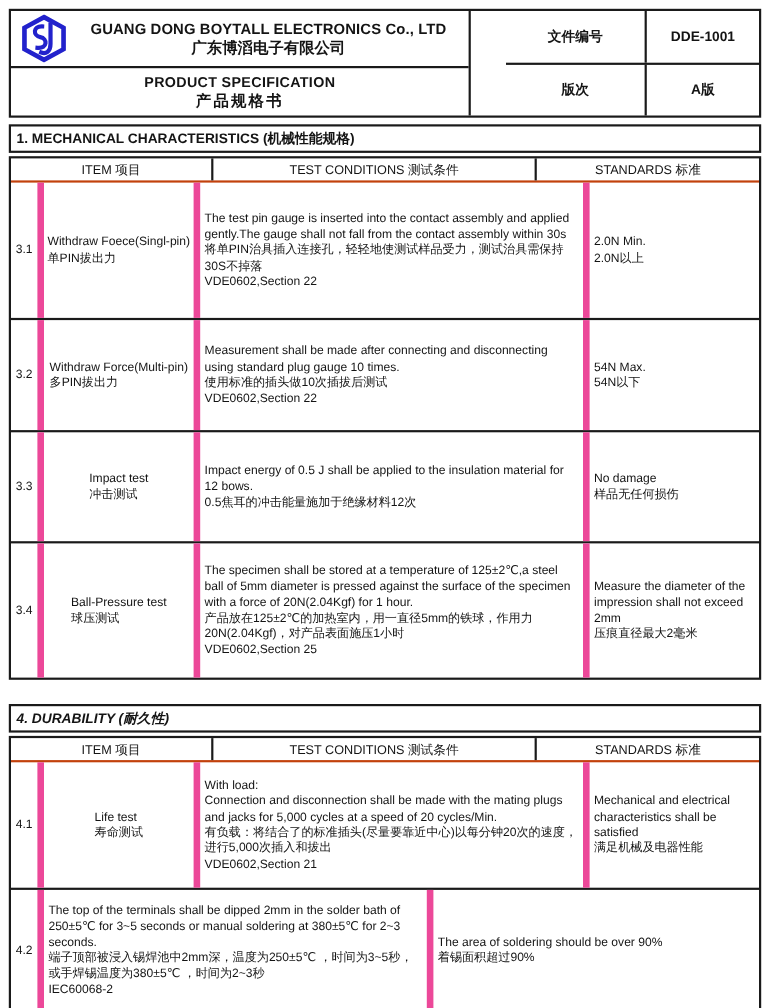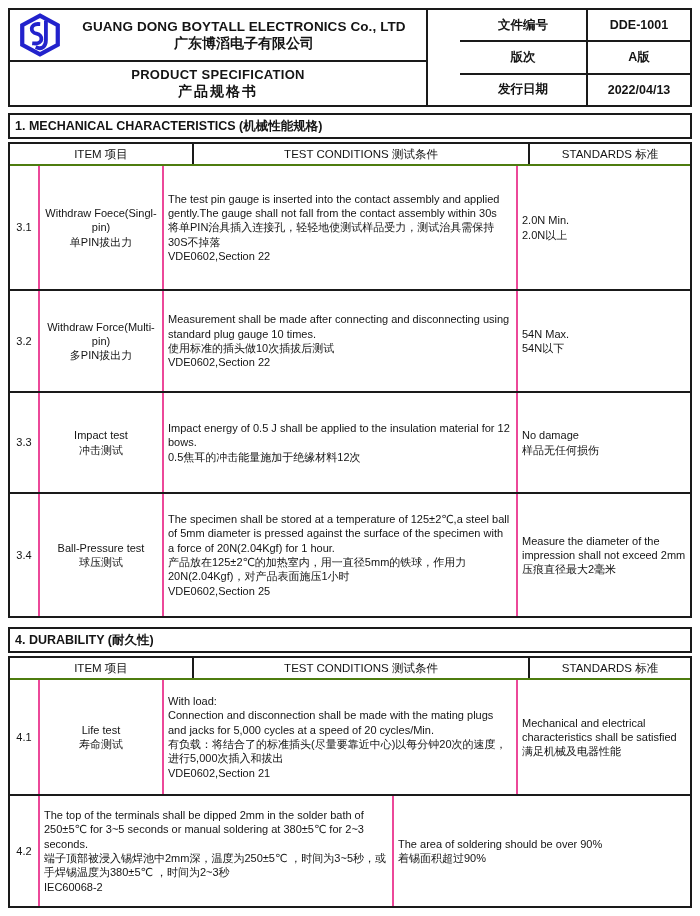--- a/index.html
+++ b/index.html
@@ -24,34 +24,34 @@
   .title-cn { font-weight: bold; font-size: 14px; letter-spacing: 2px; }
   .hdr-right { flex: 1; display: flex; flex-direction: column; }
   .meta-row { flex: 1; display: flex; border-bottom: 2px solid #1a1a1a; }
   .meta-row:last-child { border-bottom: none; }
   .meta-label { width: 128px; border-right: 2px solid #1a1a1a; display: flex; align-items: center; justify-content: center; font-weight: bold; font-size: 12.5px; }
   .meta-value { flex: 1; display: flex; align-items: center; justify-content: center; font-weight: bold; font-size: 12.5px; }
 
   
   .section-title { border: 2px solid #1a1a1a; height: 26px; display: flex; align-items: center; padding: 0 5px; font-weight: bold; font-size: 12.5px; }
   .st-3 { margin-top: 6px; }
-  .st-4 { margin-top: 9px; }
+  .st-4 { margin-top: 22px; font-style: italic; }
 
   
   .spec-table { border: 2px solid #1a1a1a; margin-top: 3px; }
-  .thead { display: flex; height: 22px; border-bottom: 2px solid #4d7c0f; font-size: 11.5px; }
+  .thead { display: flex; height: 22px; border-bottom: 2px solid #c2410c; font-size: 11.5px; }
   .th { display: flex; align-items: center; justify-content: center; border-right: 2px solid #1a1a1a; }
   .th-item { width: 184px; }
-  .th-cond { width: 336px; }
+  .th-cond { width: 294px; }
   .th-std  { flex: 1; border-right: none; }
   .trow { display: flex; border-bottom: 2px solid #1a1a1a; }
   .trow:last-child { border-bottom: none; }
-  .cell { border-right: 2px solid #ec4899; font-size: 11px; line-height: 1.3; }
+  .cell { border-right: 6px solid #ec4899; font-size: 11px; line-height: 1.3; }
   .c-no   { width: 30px;  display: flex; align-items: center; justify-content: center; }
-  .c-item { width: 124px; display: flex; align-items: center; justify-content: center; text-align: center; white-space: pre-line; padding: 2px; }
+  .c-item { width: 142px; display: flex; align-items: center; justify-content: center; text-align: left; white-space: pre-line; padding: 2px; }
   .c-cond { width: 354px; display: flex; align-items: center; white-space: pre-line; padding: 3px 4px; }
   .c-std  { flex: 1; border-right: none; display: flex; align-items: center; white-space: pre-line; padding: 19px 4px; }
 </style>
 </head>
 <body>
 
 <div class="page">
 
   <div class="doc-header">
     <div class="hdr-left">
@@ -78,24 +78,20 @@
       </div>
     </div>
     <div class="hdr-right">
       <div class="meta-row">
         <div class="meta-label">文件编号</div>
         <div class="meta-value">DDE-1001</div>
       </div>
       <div class="meta-row">
         <div class="meta-label">版次</div>
         <div class="meta-value">A版</div>
-      </div>
-      <div class="meta-row">
-        <div class="meta-label">发行日期</div>
-        <div class="meta-value">2022/04/13</div>
       </div>
     </div>
   </div>
 
   <div class="section-title st-3">1. MECHANICAL CHARACTERISTICS (机械性能规格)</div>
 
   <div class="spec-table">
     <div class="thead">
       <div class="th th-item">ITEM 项目</div>
       <div class="th th-cond">TEST CONDITIONS 测试条件</div>

